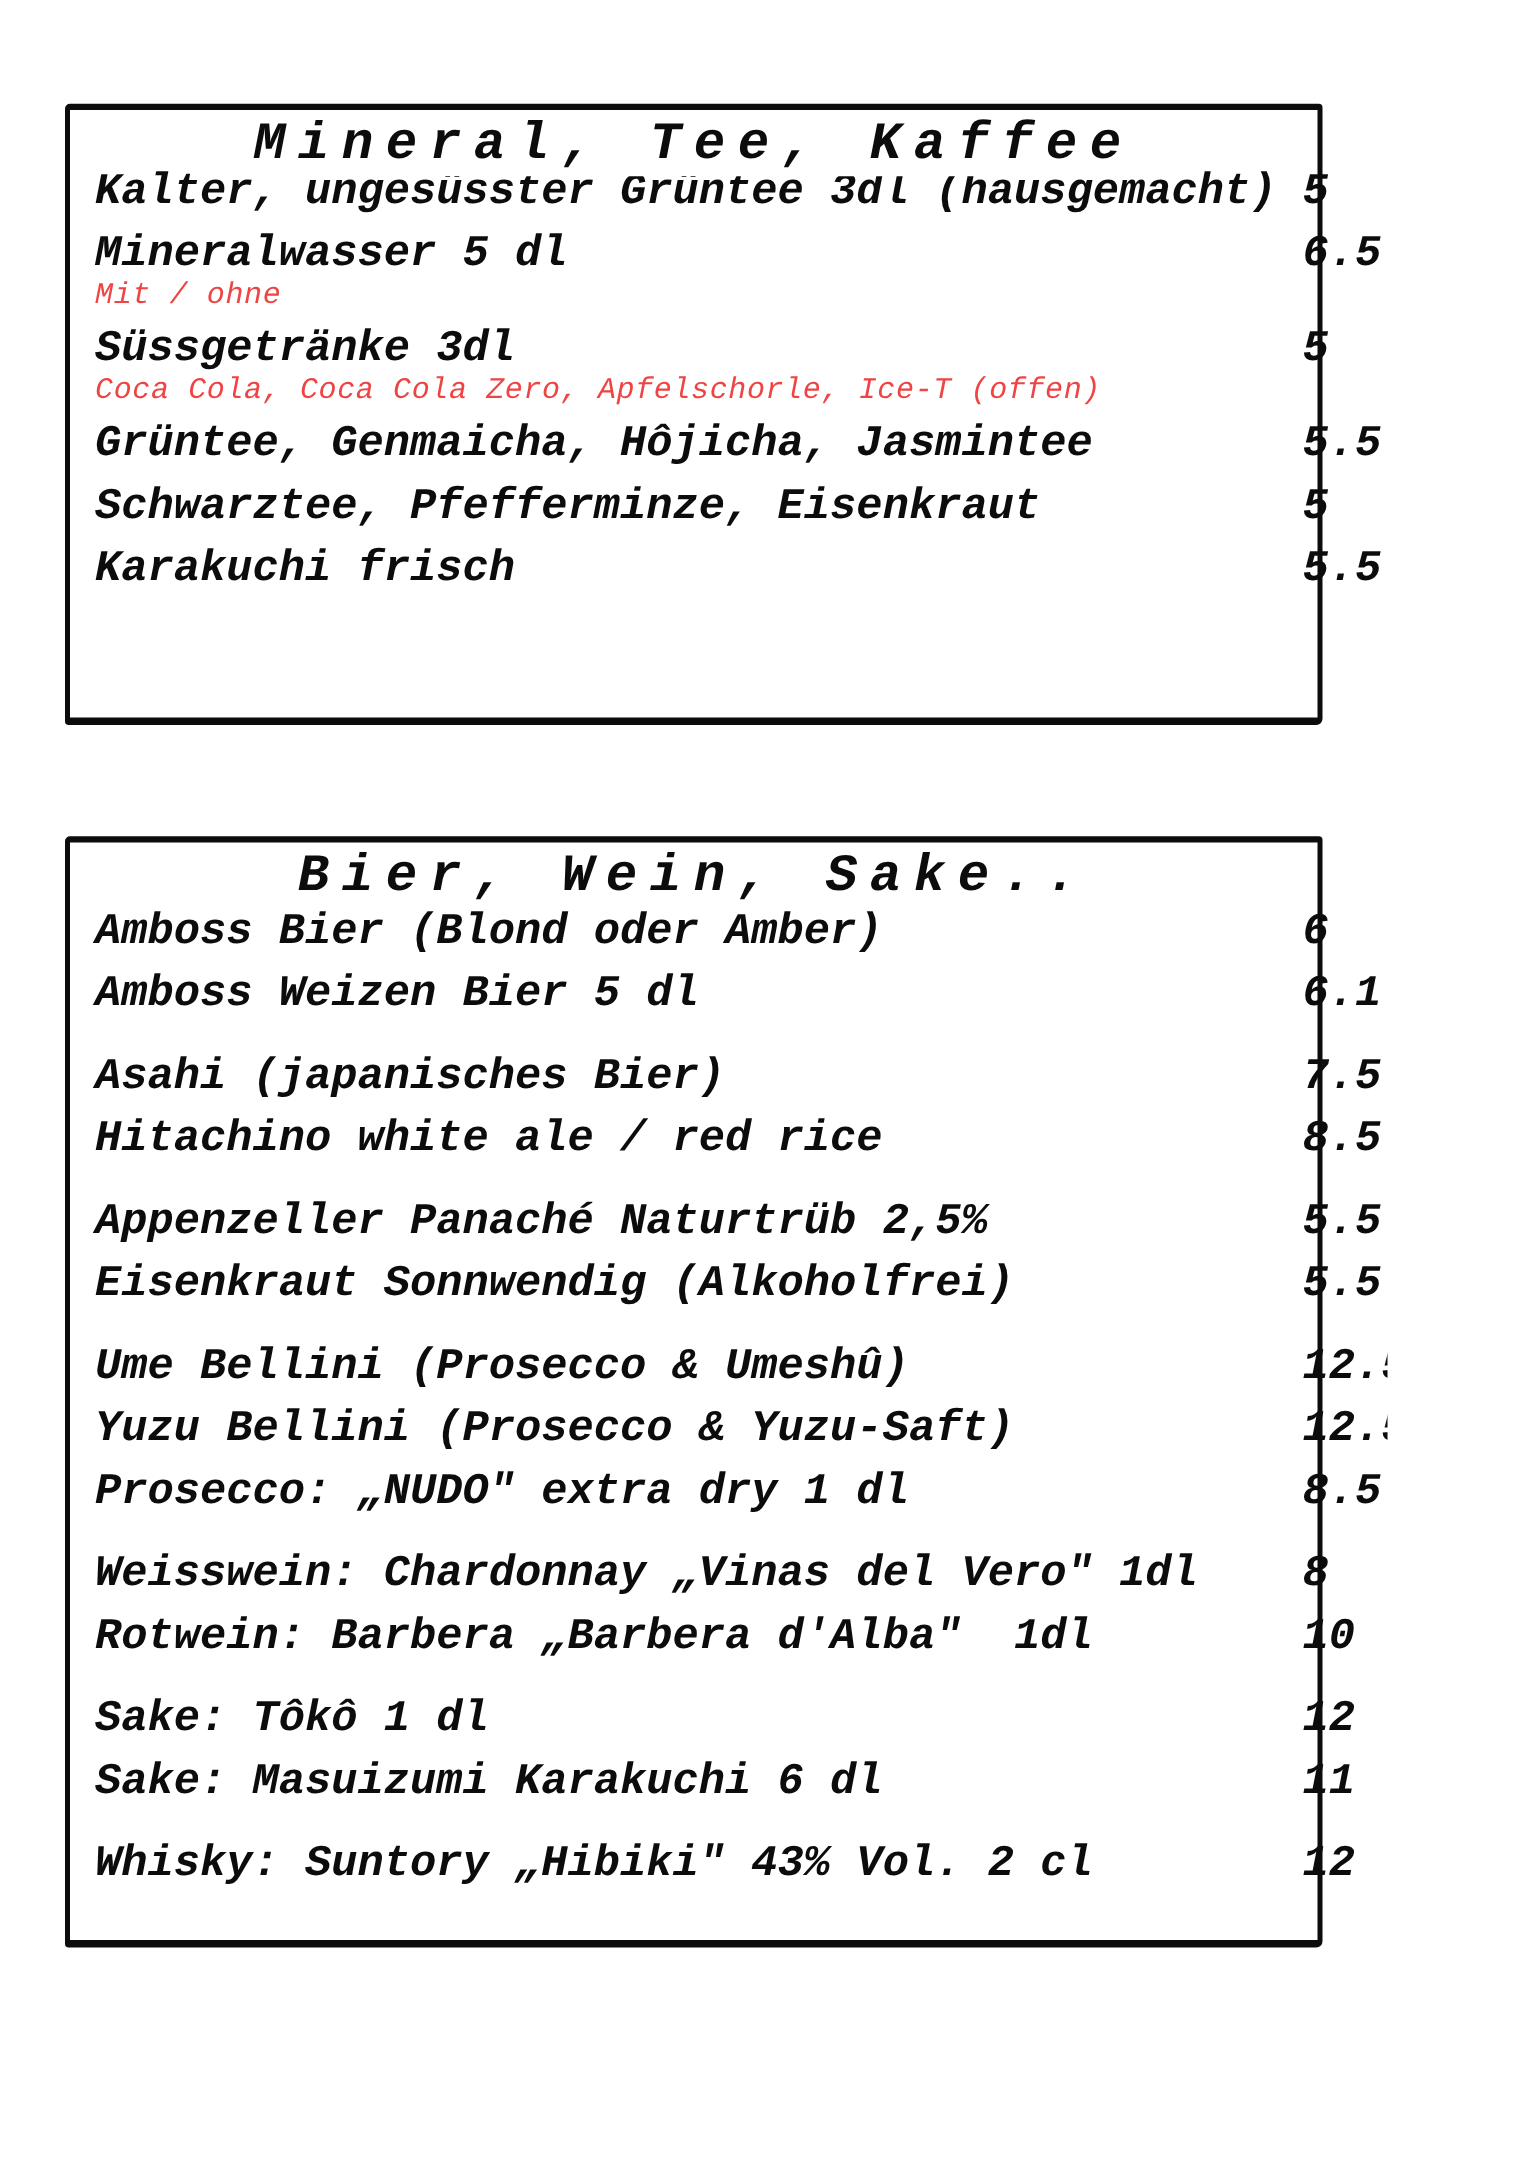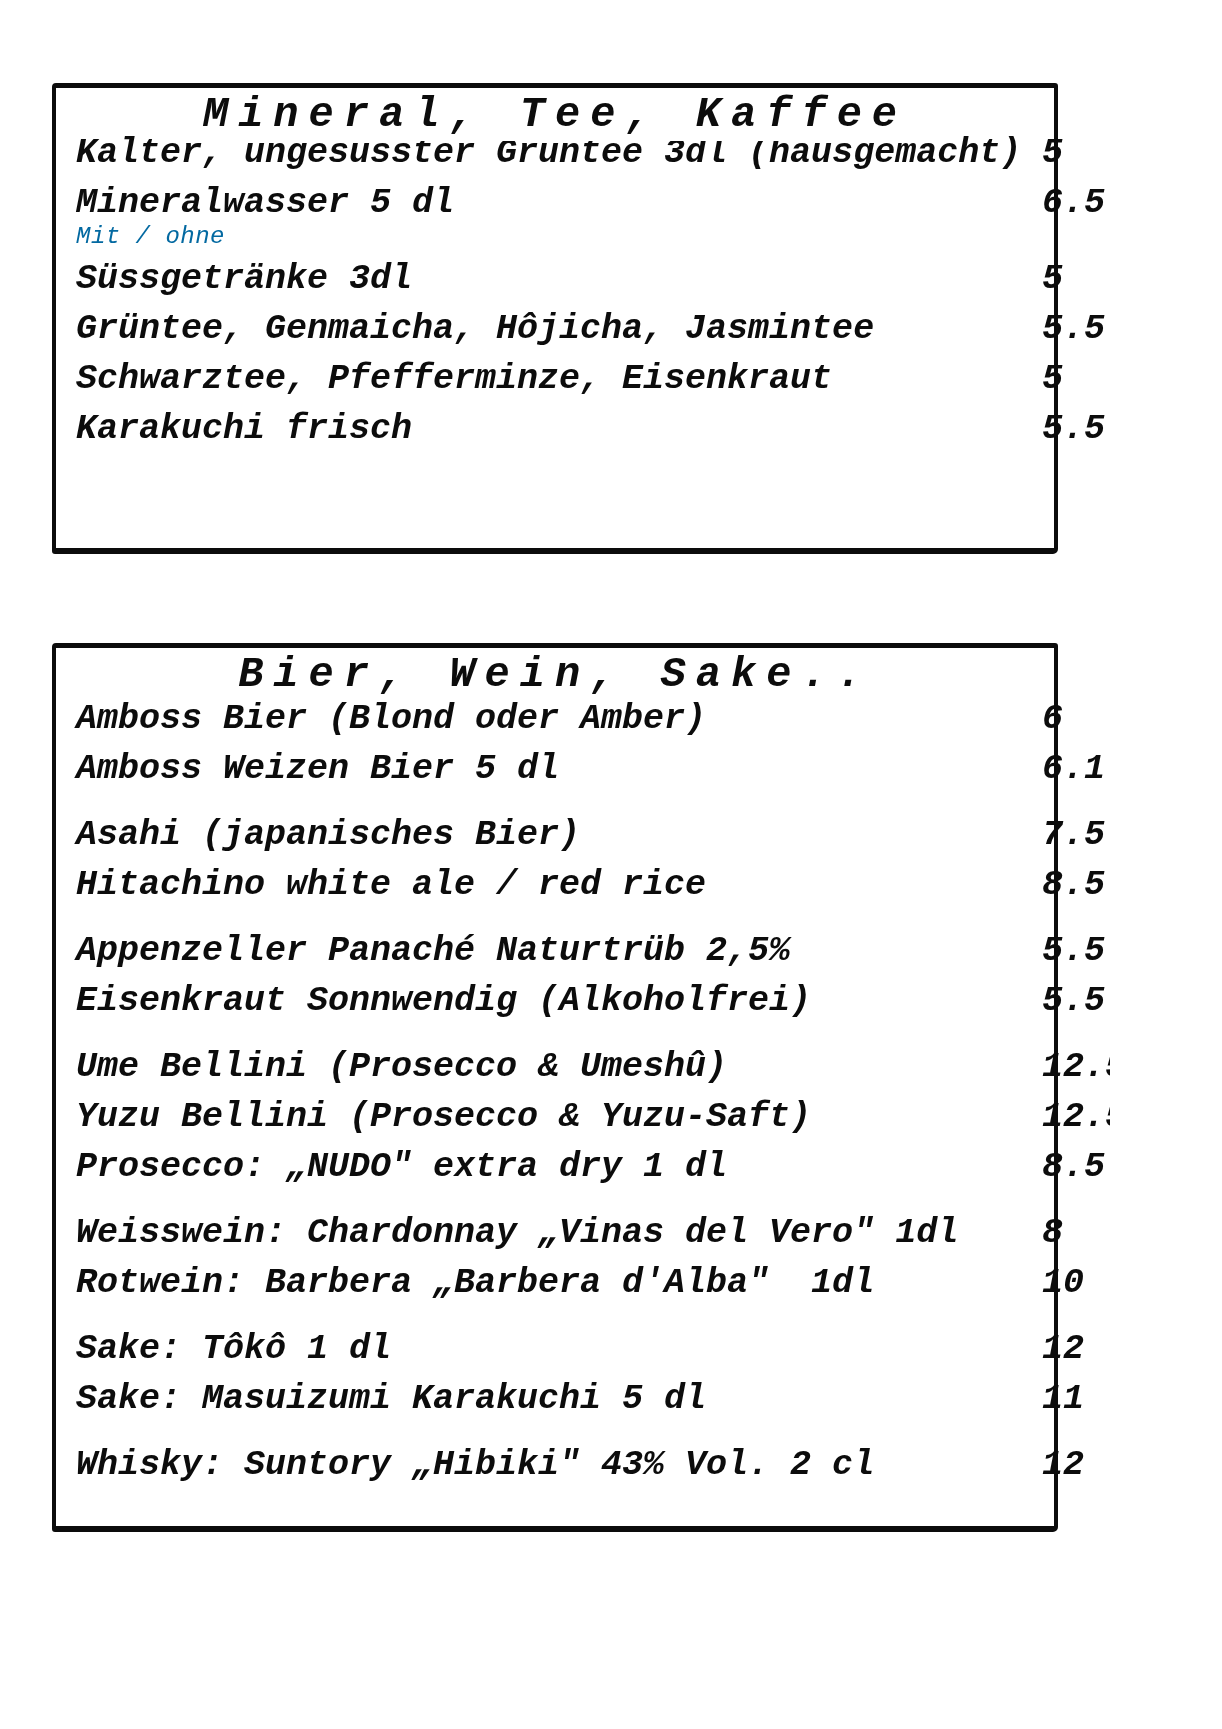--- a/index.html
+++ b/index.html
@@ -57,21 +57,21 @@
   .row.gap { margin-top: 28px; }
   .name { white-space: pre; }
   .price { white-space: nowrap; }
   .note {
     margin-top: 2px;
     font-style: italic;
     font-weight: 400;
     font-size: 24px;
     line-height: 26px;
     letter-spacing: 0.5px;
-    color: #0369a1;
+    color: #ef4444;
     white-space: pre;
   }
   .note + .row { margin-top: 10px; }
 </style>
 </head>
 <body>
 
 <div class="page">
 
   <section class="menu-box box-1">
@@ -85,20 +85,21 @@
   <div class="row">
     <span class="name">Mineralwasser 5 dl</span>
     <span class="price">6.5</span>
   </div>
   <div class="note">Mit / ohne</div>
 
   <div class="row">
     <span class="name">Süssgetränke 3dl</span>
     <span class="price">5</span>
   </div>
+  <div class="note">Coca Cola, Coca Cola Zero, Apfelschorle, Ice-T (offen)</div>
 
 
   <div class="row">
     <span class="name">Grüntee, Genmaicha, Hôjicha, Jasmintee</span>
     <span class="price">5.5</span>
   </div>
 
   <div class="row">
     <span class="name">Schwarztee, Pfefferminze, Eisenkraut</span>
     <span class="price">5</span>
@@ -170,21 +171,21 @@
     <span class="name">Rotwein: Barbera „Barbera d'Alba"  1dl</span>
     <span class="price">10</span>
   </div>
 
   <div class="row gap">
     <span class="name">Sake: Tôkô 1 dl</span>
     <span class="price">12</span>
   </div>
 
   <div class="row">
-    <span class="name">Sake: Masuizumi Karakuchi 5 dl</span>
+    <span class="name">Sake: Masuizumi Karakuchi 6 dl</span>
     <span class="price">11</span>
   </div>
 
   <div class="row gap">
     <span class="name">Whisky: Suntory „Hibiki" 43% Vol. 2 cl</span>
     <span class="price">12</span>
   </div>
 
 </div>
   </section>

